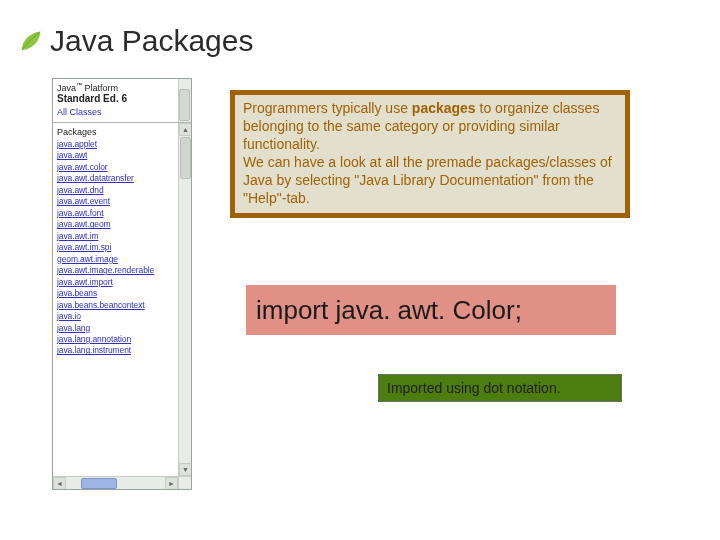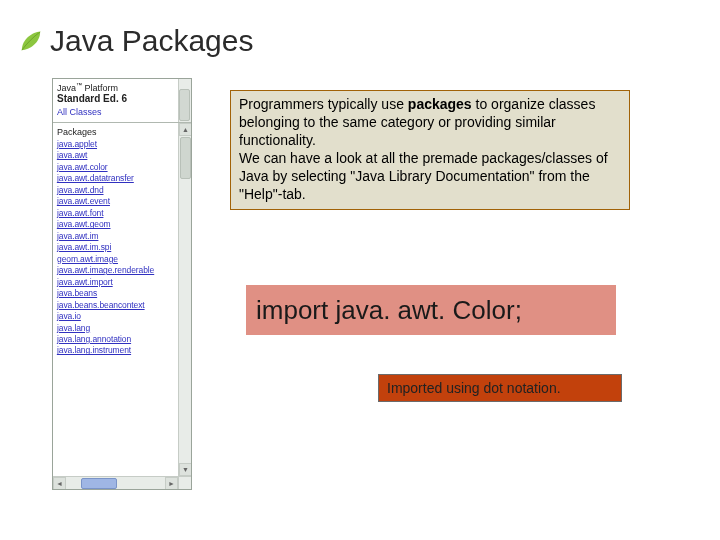--- a/index.html
+++ b/index.html
@@ -115,25 +115,25 @@
   .api-corner {
     position: absolute; right: 0; bottom: 0; width: 13px; height: 13px;
     background: #e8ece8; border-left: 1px solid #c6ccc6; border-top: 1px solid #c6ccc6;
   }
   .desc-box {
     position: absolute;
     left: 230px;
     top: 90px;
     width: 400px;
     background: #e2dfcc;
-    border: 1px solid #a16207;
+    border: 5px solid #a16207;
     padding: 5px 8px 6px 8px;
     font-size: 14px;
     line-height: 1.28;
-    color: #000000;
+    color: #a16207;
     font-family: "Trebuchet MS", Verdana, sans-serif;
   }
   .desc-box b { font-weight: bold; }
   .import-box {
     position: absolute;
     left: 246px;
     top: 285px;
     width: 370px;
     height: 50px;
     background: #e09084;
@@ -142,21 +142,21 @@
     padding-left: 10px;
     font-family: Verdana, sans-serif;
     font-size: 26px;
     color: #1a1a1a;
   }
   .note-box {
     position: absolute;
     left: 378px;
     top: 374px;
     width: 244px;
-    background: #c2410c;
+    background: #4d7c0f;
     border: 1px solid #6b6b6b;
     padding: 5px 8px;
     font-size: 14px;
     color: #222;
     font-family: "Trebuchet MS", Verdana, sans-serif;
   }
 </style>
 </head>
 <body>
 

